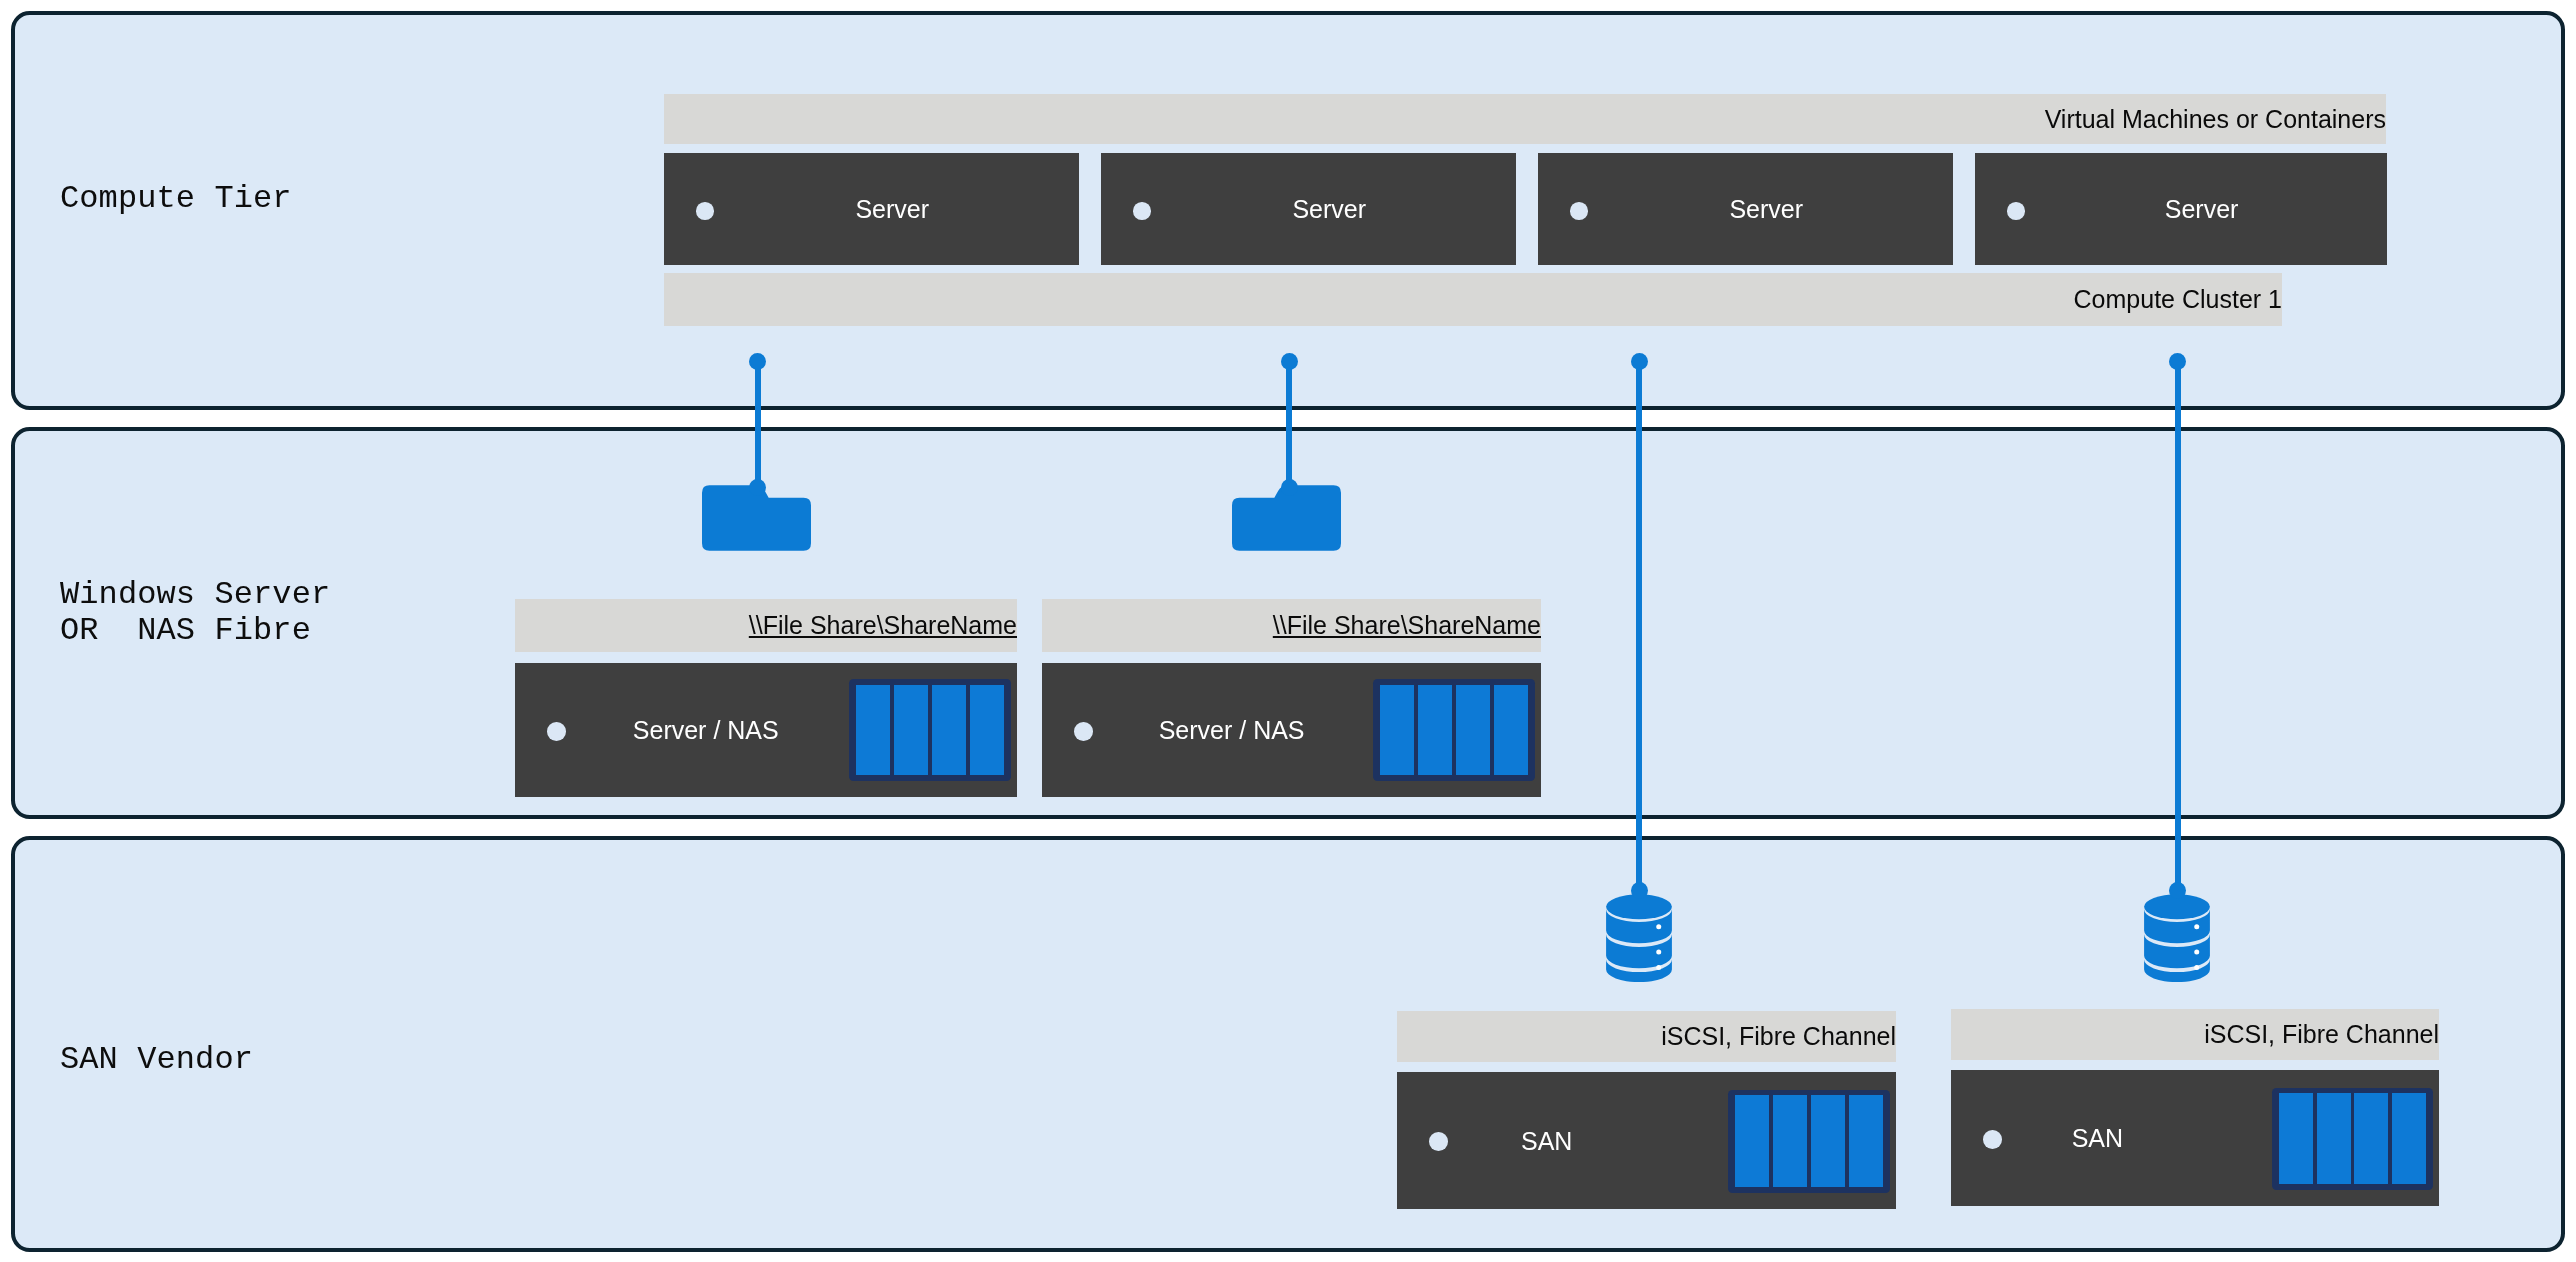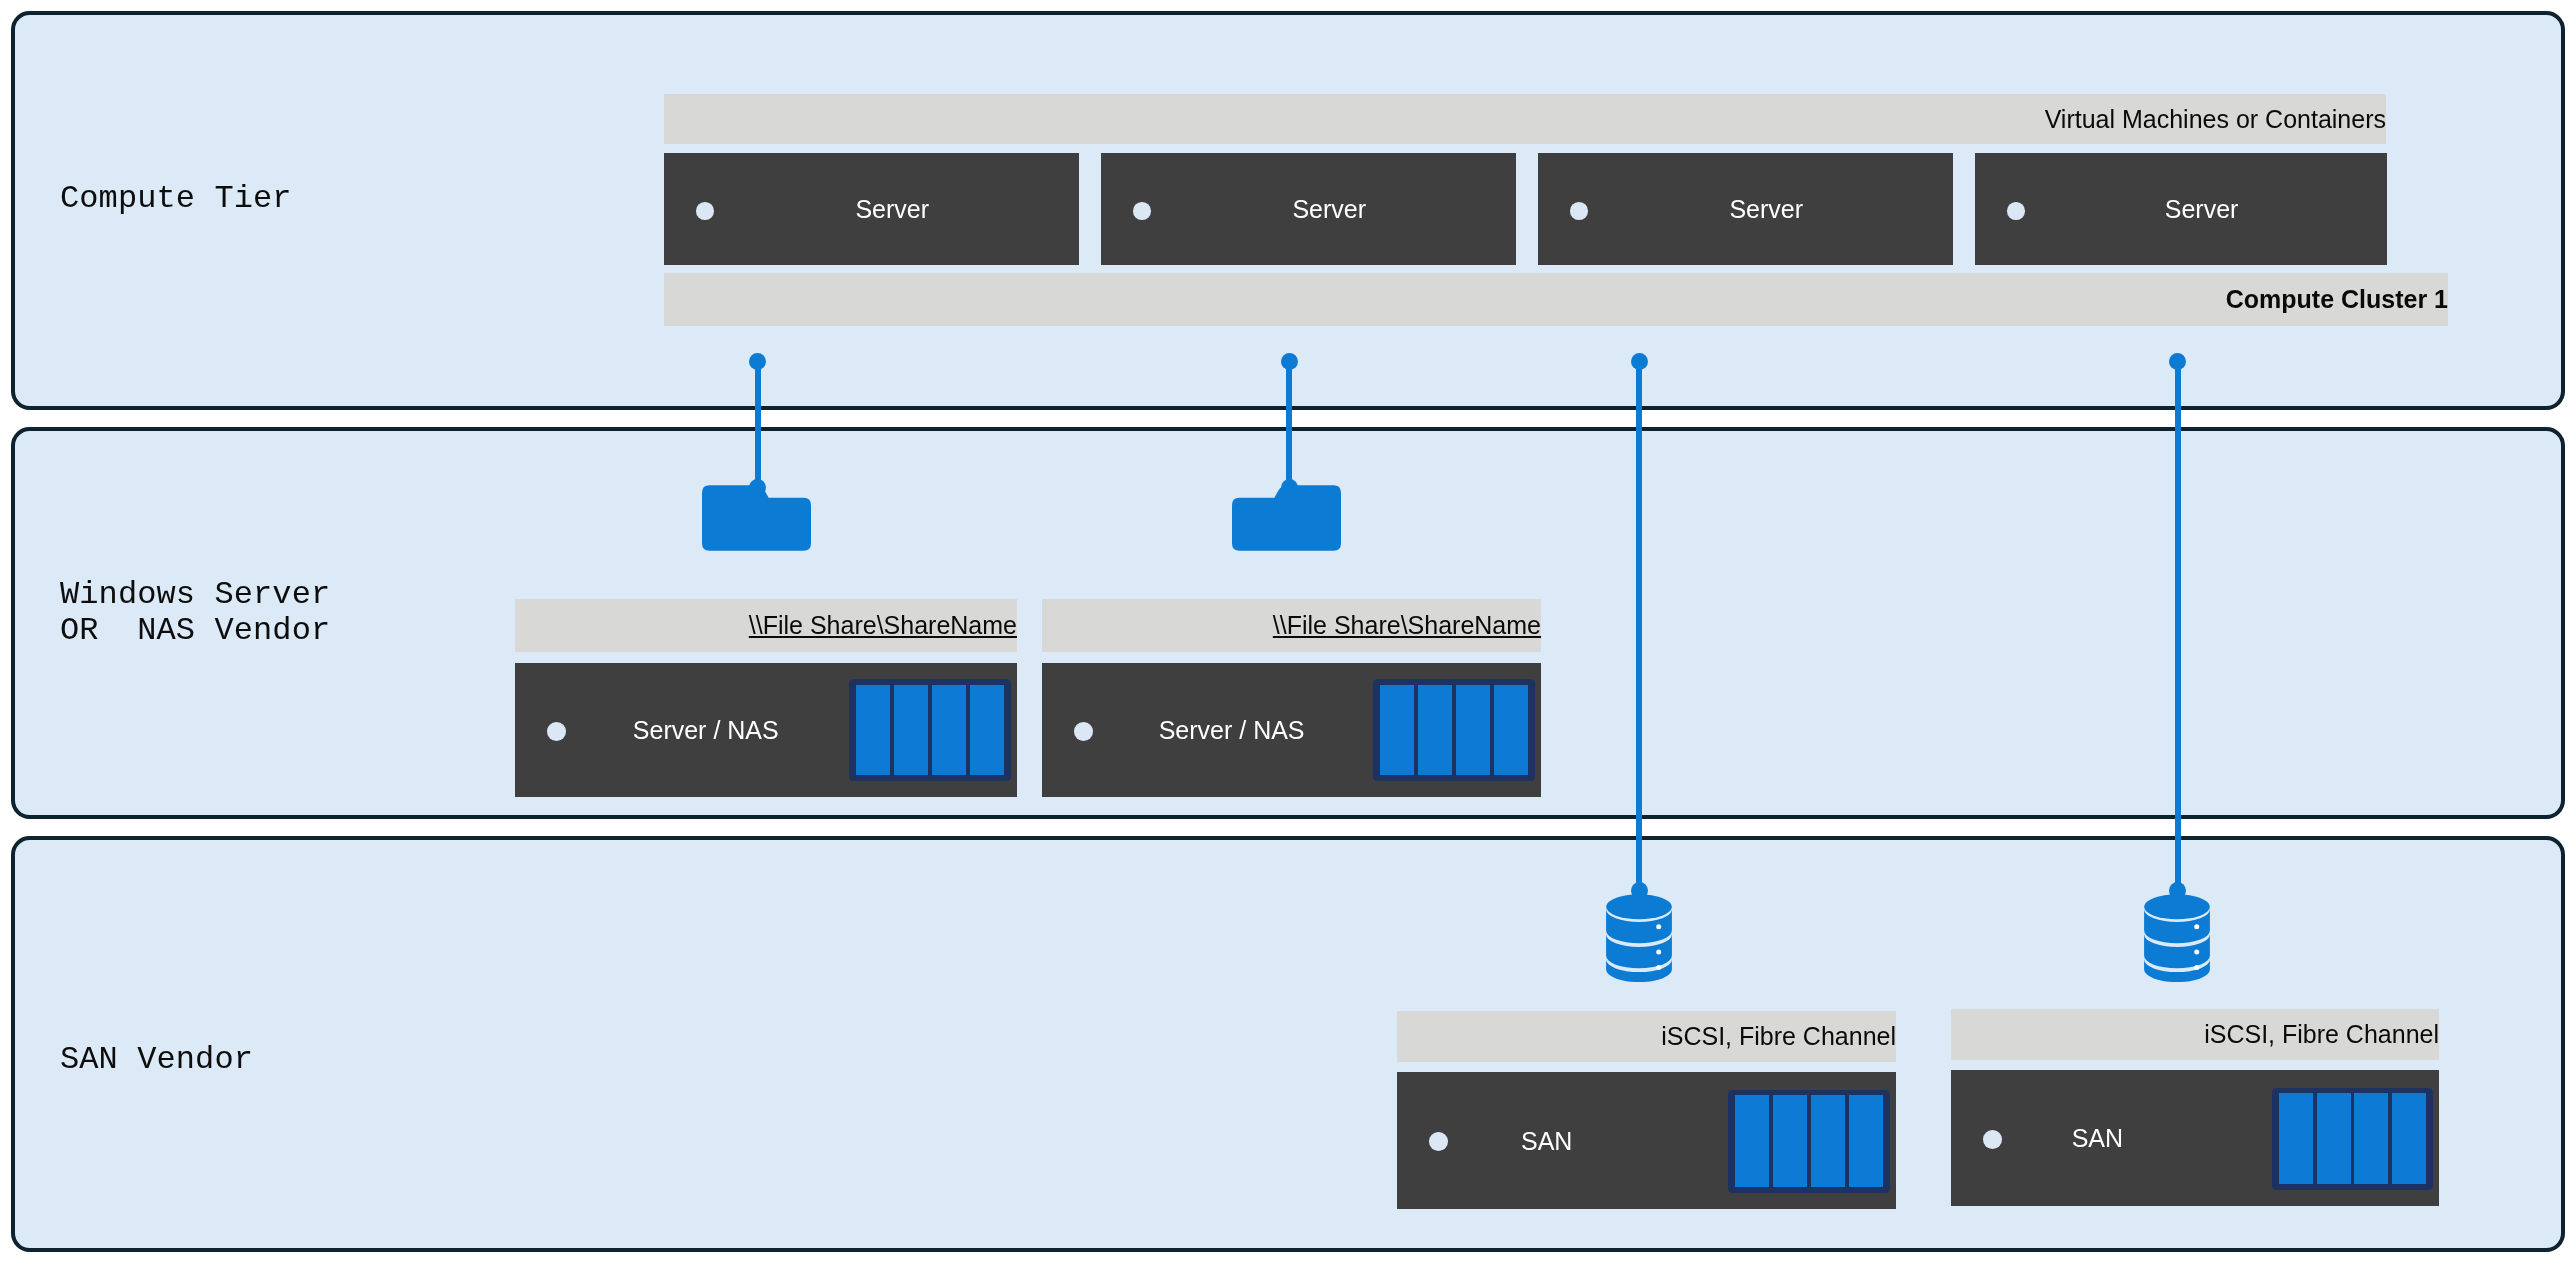--- a/index.html
+++ b/index.html
@@ -151,28 +151,28 @@
   </div>
   <div class="dark-box" style="left:1538px; top:153px; width:415px; height:112px;">
     <span class="led" style="left:32px; top:49px; width:17.5px; height:17.5px;"></span>
     <span class="caption" style="left:55%; top:50%;">Server</span>
   </div>
   <div class="dark-box" style="left:1975px; top:153px; width:412px; height:112px;">
     <span class="led" style="left:32px; top:49px; width:17.5px; height:17.5px;"></span>
     <span class="caption" style="left:55%; top:50%;">Server</span>
   </div>
 
-  <div class="grey-bar" style="left:664px; top:273px; width:1784px; height:53px;font-weight:bold;">
+  <div class="grey-bar" style="left:664px; top:273px; width:1618px; height:53px;">
     <span>Compute Cluster 1</span>
   </div>
 
   <div class="tier" id="tier-nas"></div>
 
   <div class="tier-label" id="label-nas">Windows Server
-OR  NAS Vendor</div>
+OR  NAS Fibre</div>
 
   <div class="folder" style="left:702px; top:485px; width:109px; height:66px;">
     <svg viewBox="0 0 175 105" xmlns="http://www.w3.org/2000/svg">
       <path d="M0,12 Q0,0 12,0 L86,0 Q96,0 101,9 L107,20 L163,20 Q175,20 175,32 L175,93 Q175,105 163,105 L12,105 Q0,105 0,93 Z" fill="#0c7bd4"></path>
     </svg>
   </div>
   <div class="grey-bar" style="left:515px; top:599px; width:502px; height:53px;">
     <span class="underline">\\File Share\ShareName</span>
   </div>
   <div class="dark-box" style="left:515px; top:663px; width:502px; height:134px;">

